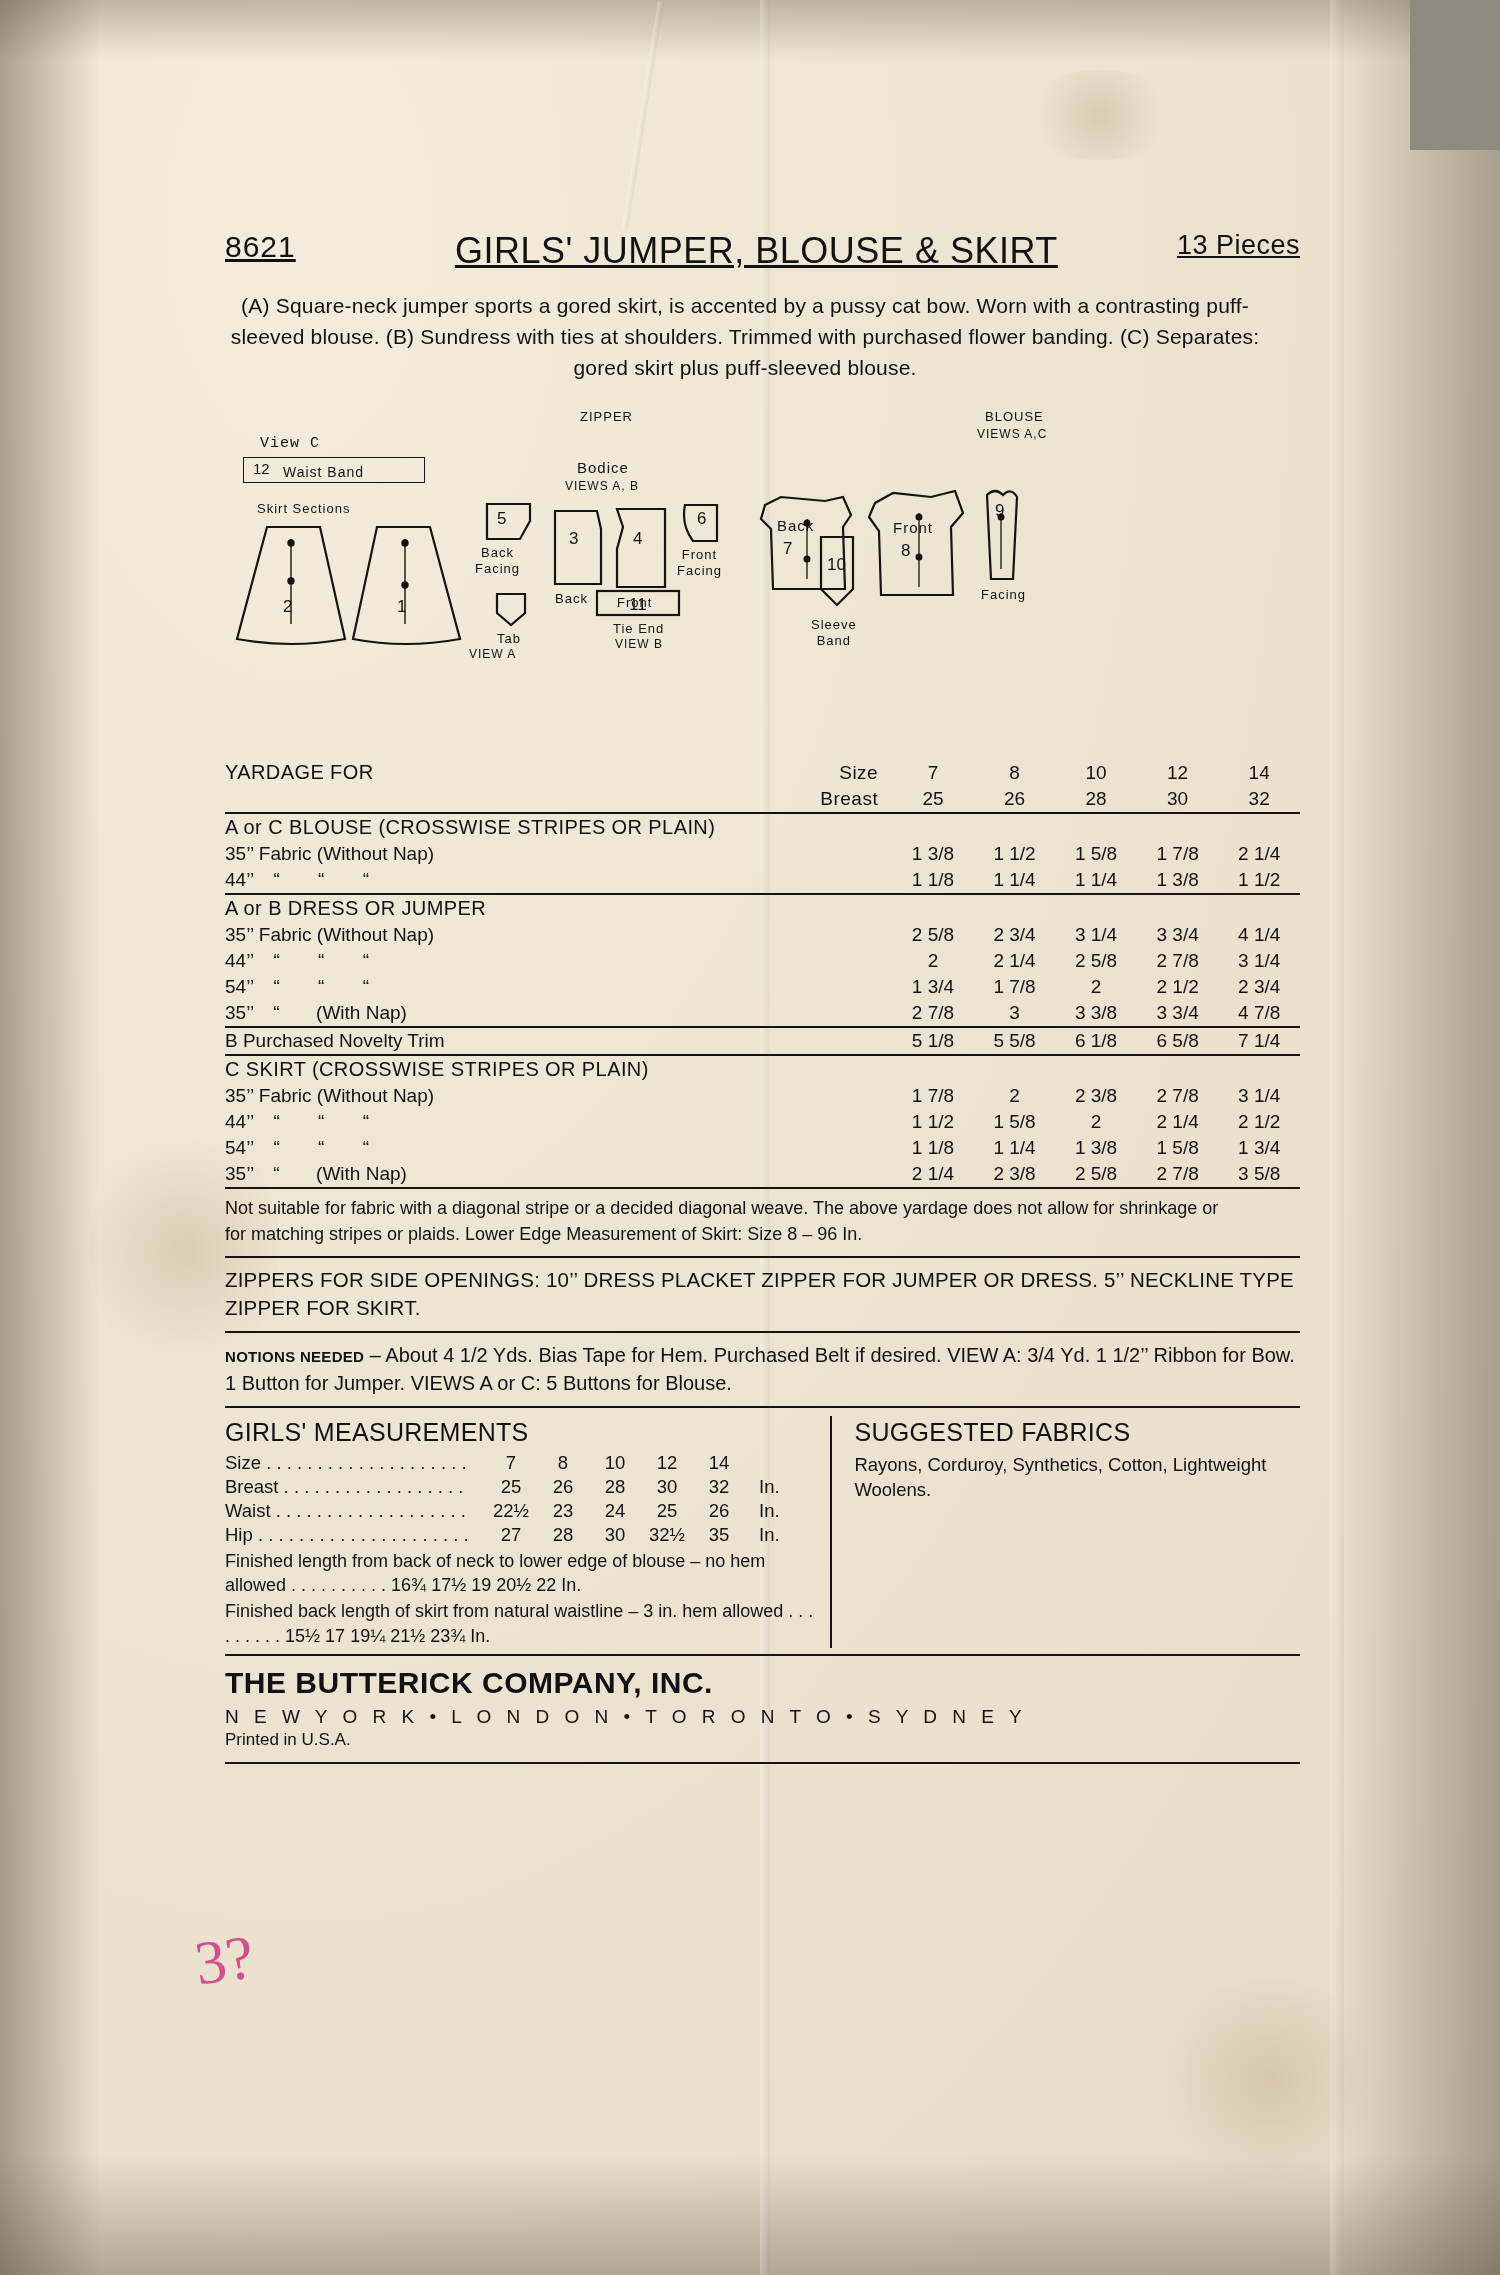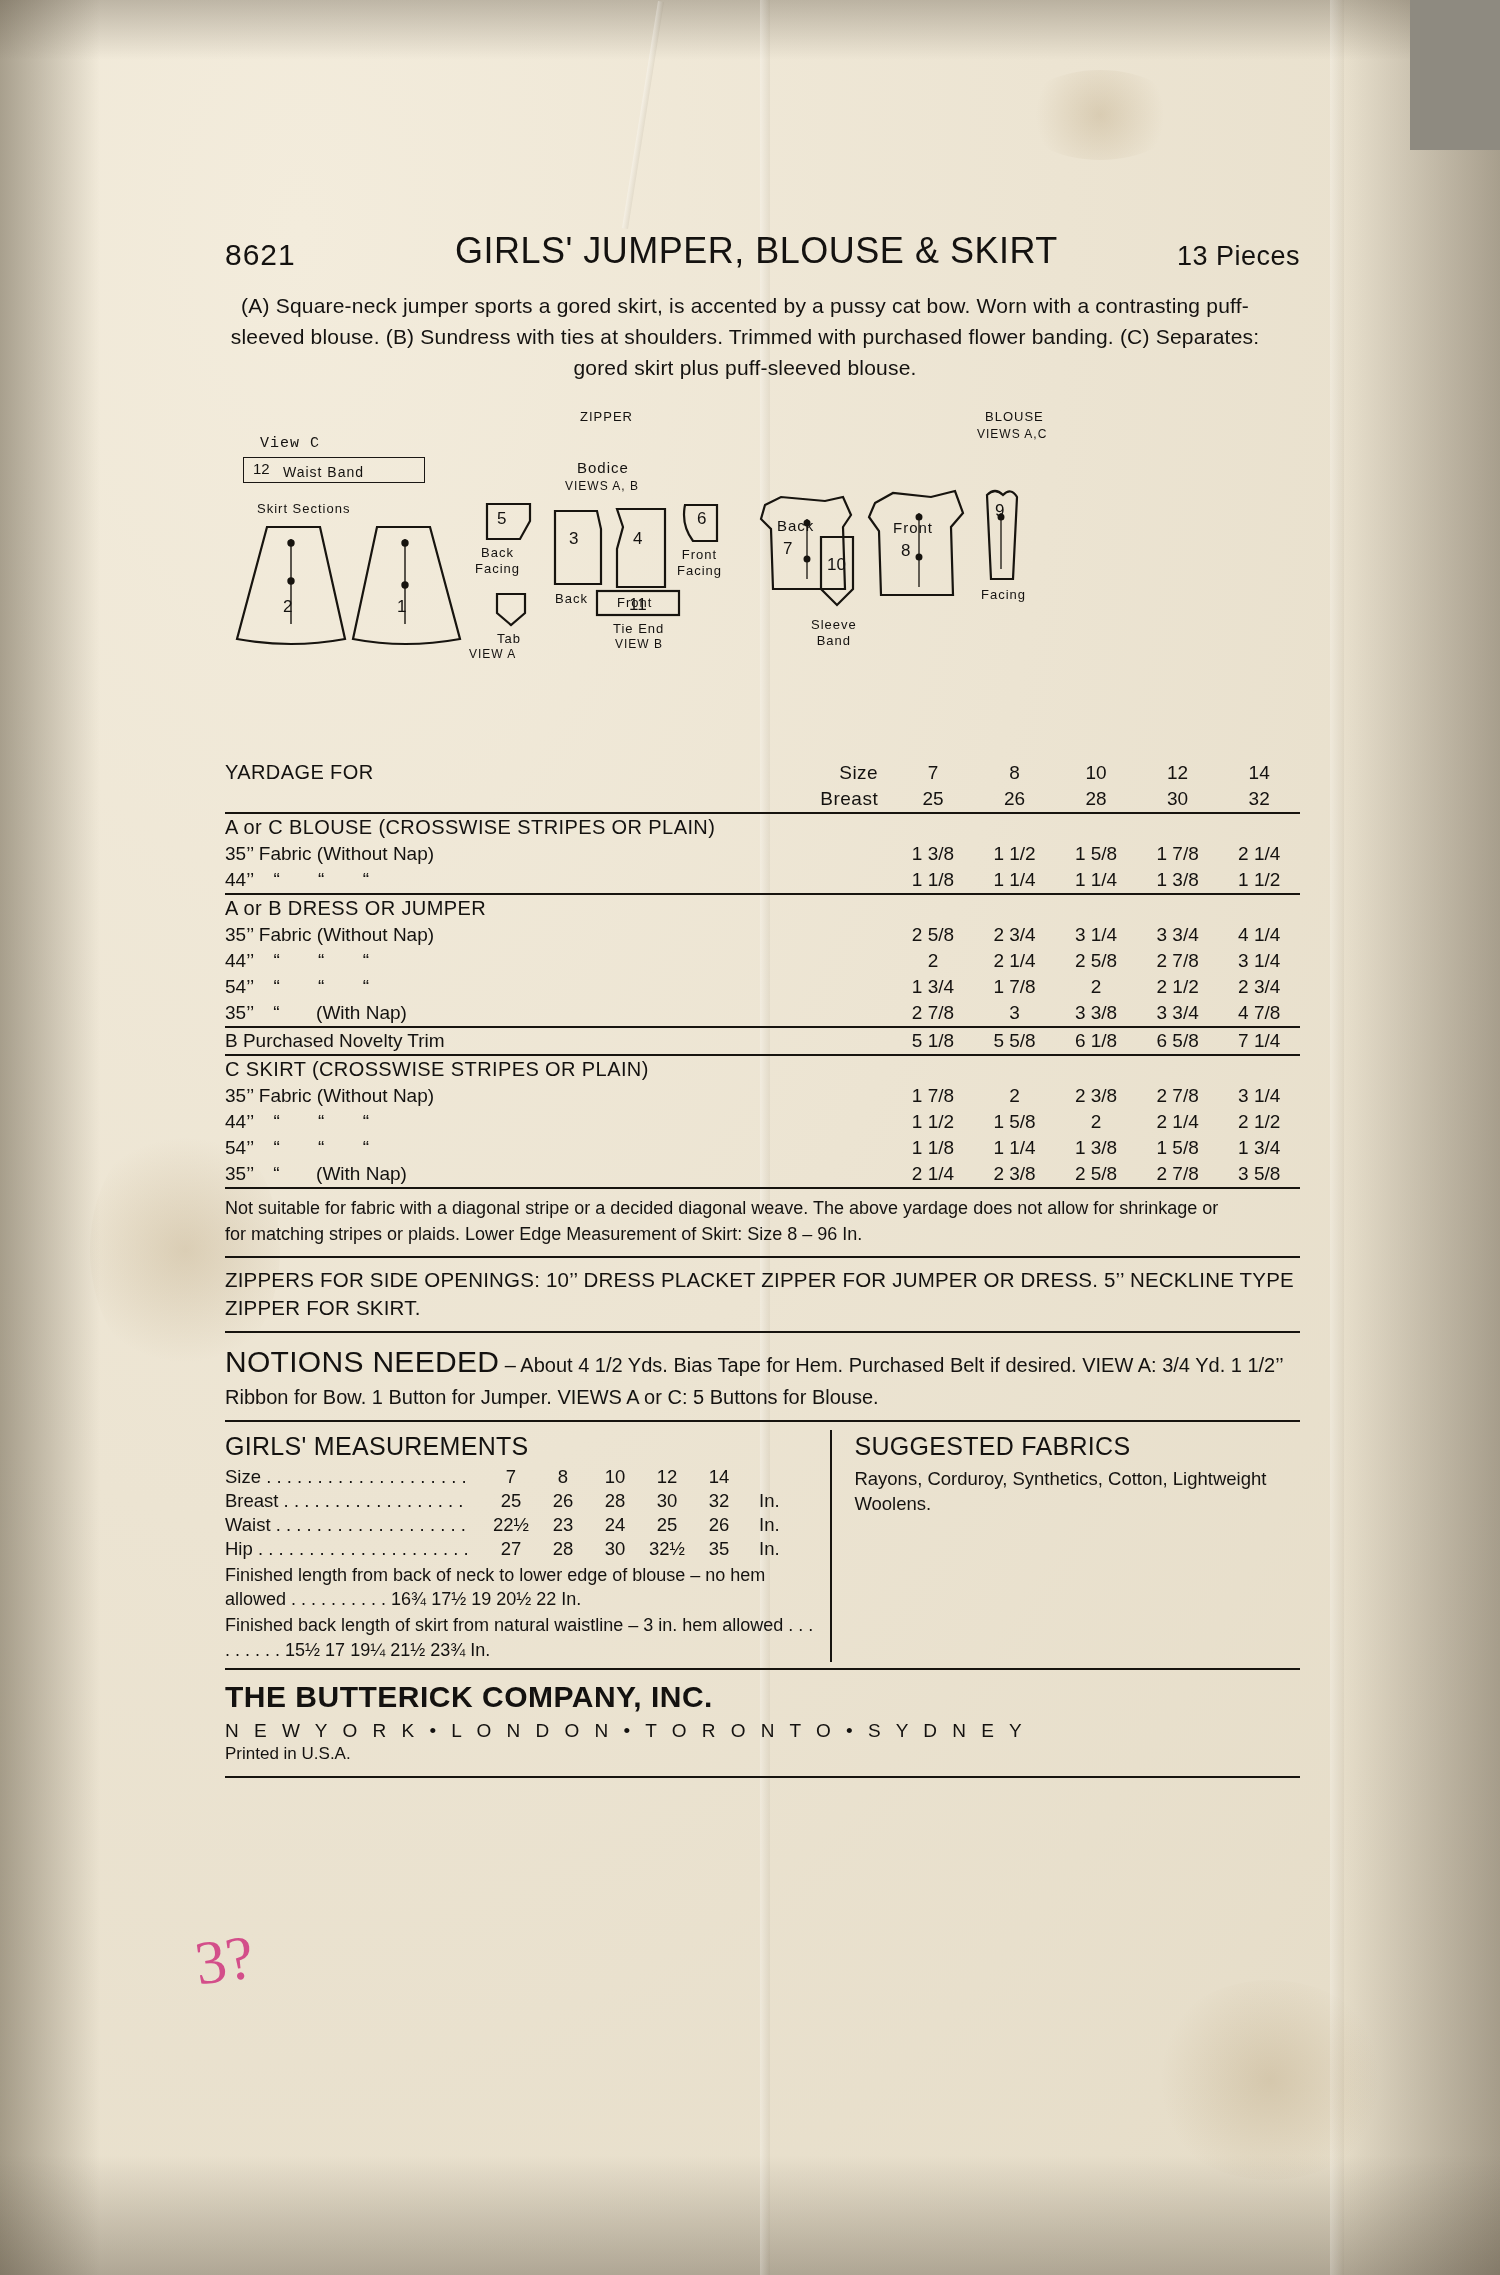--- a/index.html
+++ b/index.html
@@ -65,23 +65,24 @@
     position: absolute;
     left: 225px;
     top: 230px;
     width: 1075px;
     color: #141210;
   }
 
   
   .hdr {
     display: flex;
-    align-items: flex-end;
+    align-items: flex-start;
     justify-content: space-between;
     margin-bottom: 18px;
+    text-decoration: underline;
   }
   .patt-num {
     font-size: 30px;
     letter-spacing: 1px;
     font-weight: 500;
   }
   .hdr-title {
     font-size: 36px;
     letter-spacing: 0.5px;
     font-weight: 500;
@@ -156,21 +157,21 @@
   }
   .zip {
     font-size: 20.5px;
     line-height: 1.35;
     letter-spacing: 0.2px;
   }
   .notions {
     font-size: 20px;
     line-height: 1.4;
   }
-  .notions .big { font-size: 30px; letter-spacing: 0.3px; }
+  .notions .big { font-size: 15px; letter-spacing: 0.3px; font-weight: bold; }
 
   .bottom {
     display: flex;
     width: 1075px;
     margin-top: 4px;
   }
   .meas {
     width: 660px;
     padding-right: 10px;
     border-right: 2.2px solid #17140f;

